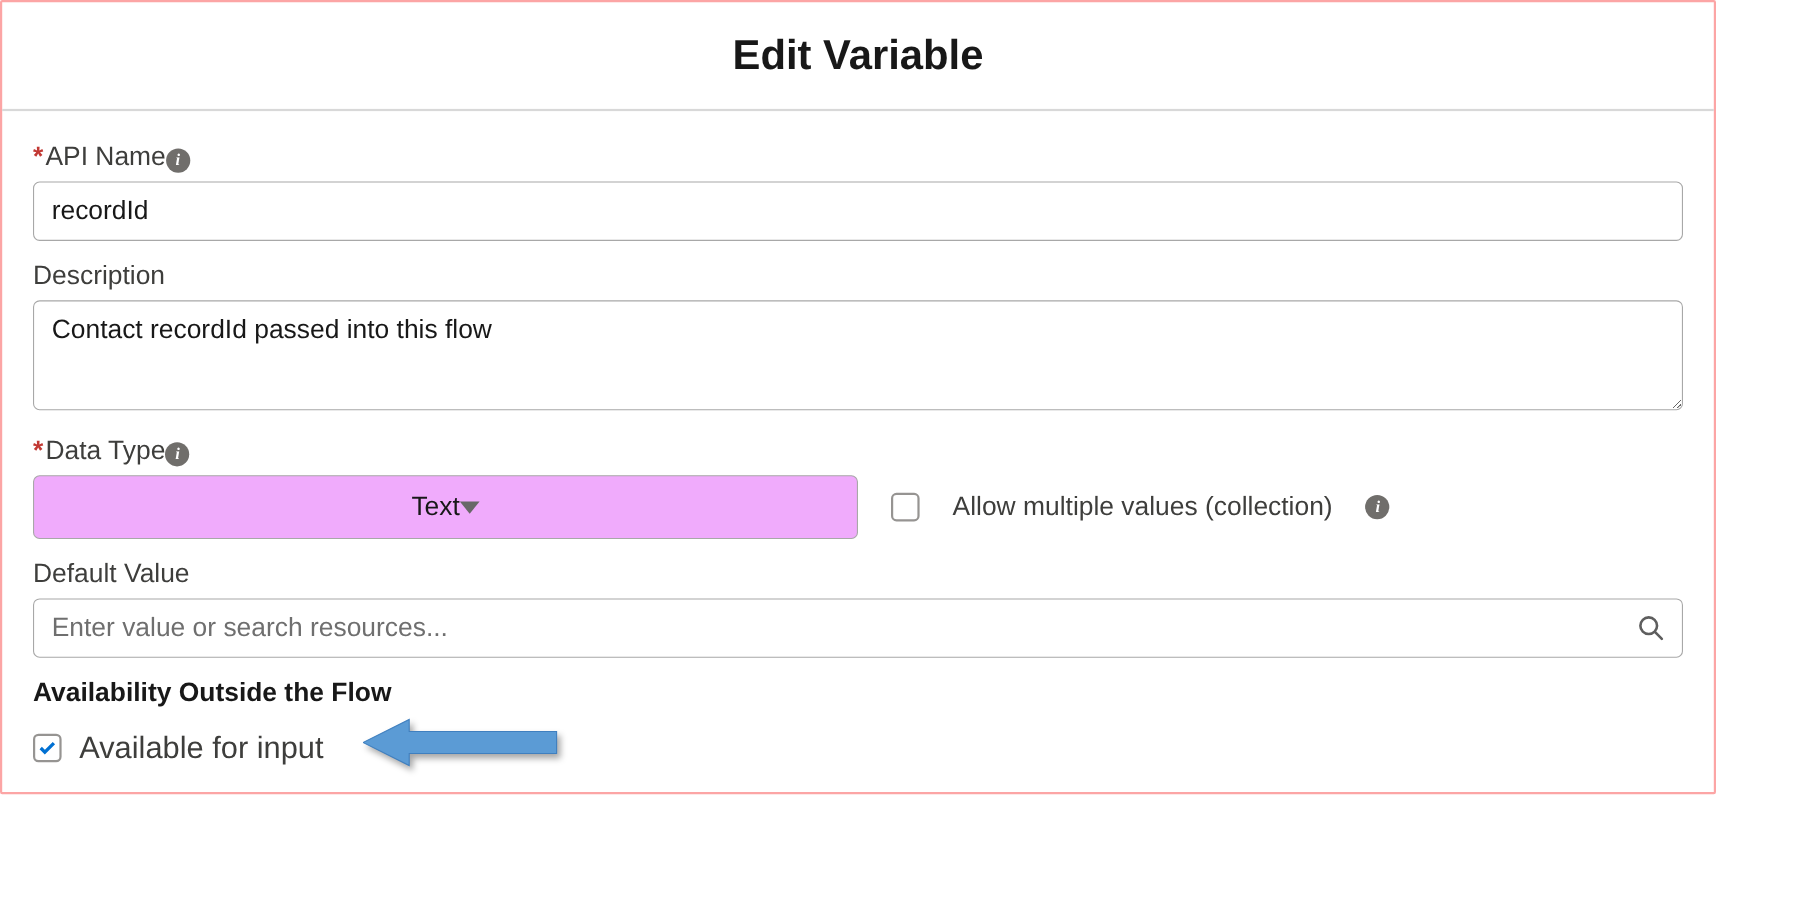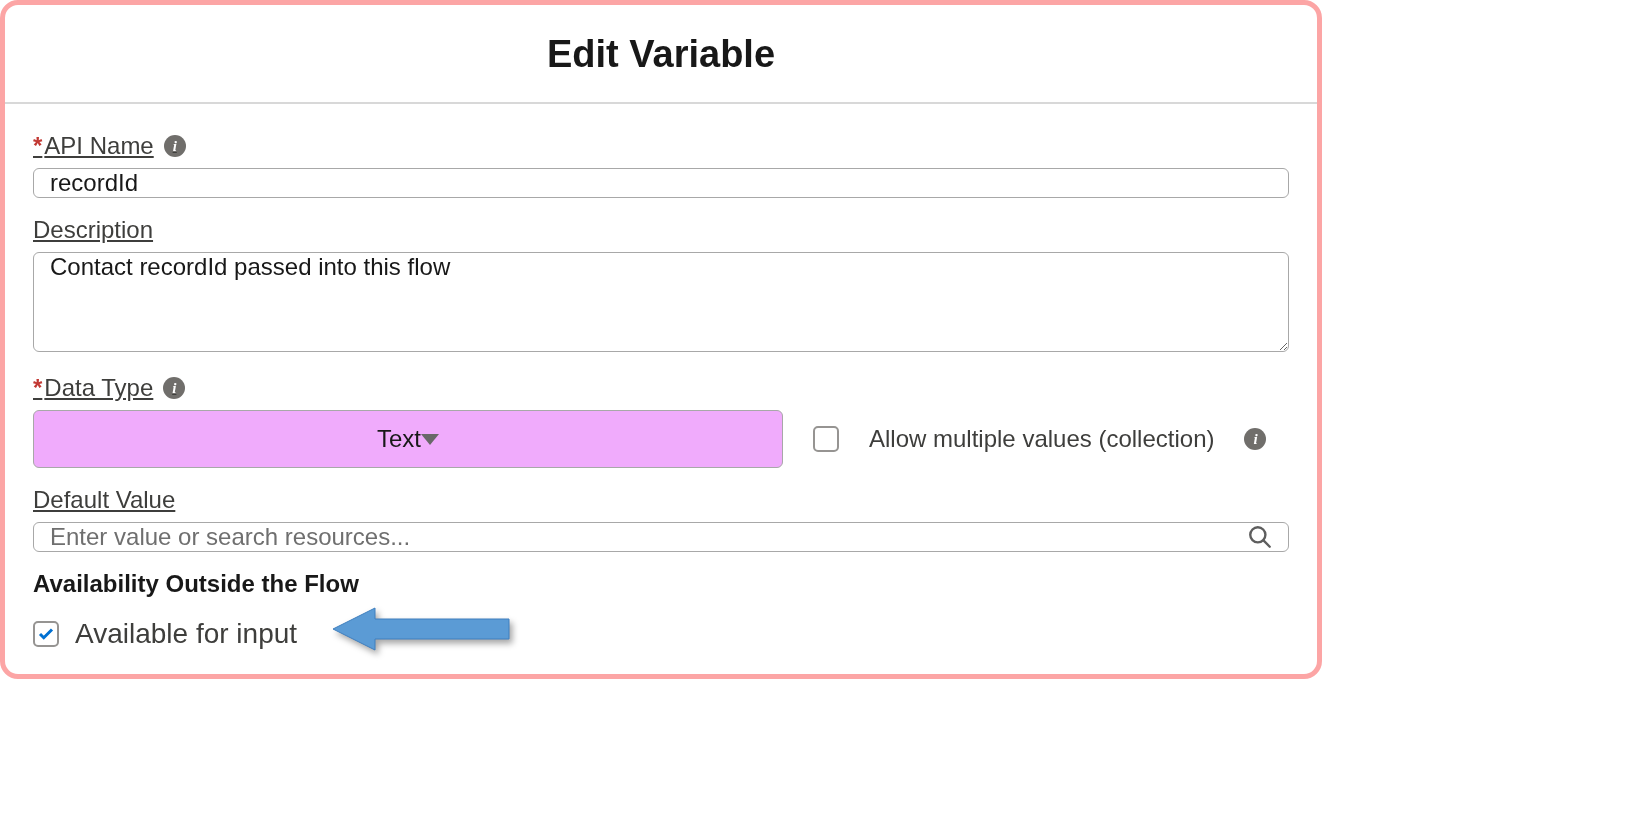--- a/index.html
+++ b/index.html
@@ -5,46 +5,44 @@
   * { box-sizing: border-box; }
   html, body { margin: 0; padding: 0; }
   body {
     font-family: -apple-system, BlinkMacSystemFont, "Segoe UI", Arial, sans-serif;
     color: #181818;
     background: #fff;
     width: 1640px;
     height: 830px;
   }
   .dialog {
-    width: 1322px;
+    width: 1560px;
     margin: 0;
-    border: 5px solid #fca5a5;
-    border-radius: 18px;
+    border: 2px solid #fca5a5;
+    border-radius: 2px;
     position: relative;
     background: #fff;
   }
   .dialog-title {
     text-align: center;
     font-size: 38px;
     font-weight: 600;
     padding: 28px 0 26px;
     border-bottom: 2px solid #d8d8d8;
   }
   .form-body {
     padding: 28px 28px 20px;
   }
   .field-row { margin-bottom: 18px; }
   .label-line {
     display: flex;
-    align-items: center;
-    gap: 10px;
+    align-items: flex-end;
     font-size: 24px;
     color: #3e3e3c;
     margin-bottom: 8px;
-    text-decoration: underline;
   }
   .req-star { color: #c23934; margin-right: 2px; font-weight: 600; }
   .info-icon {
     display: inline-flex;
     align-items: center;
     justify-content: center;
     width: 22px; height: 22px;
     border-radius: 50%;
     background: #706e6b;
     color: #fff;
@@ -53,21 +51,21 @@
     font-size: 15px;
     font-weight: 700;
     line-height: 1;
   }
   .text-input, .textarea, .select-box, .default-input {
     width: 100%;
     font-size: 24px;
     color: #181818;
     border: 1px solid #a8a8a8;
     border-radius: 6px;
-    padding: 0 16px;
+    padding: 12px 16px;
     background: #fff;
   }
   .textarea {
     height: 100px;
     resize: both;
     font-family: inherit;
   }
   .datatype-row {
     display: flex;
     align-items: center;

